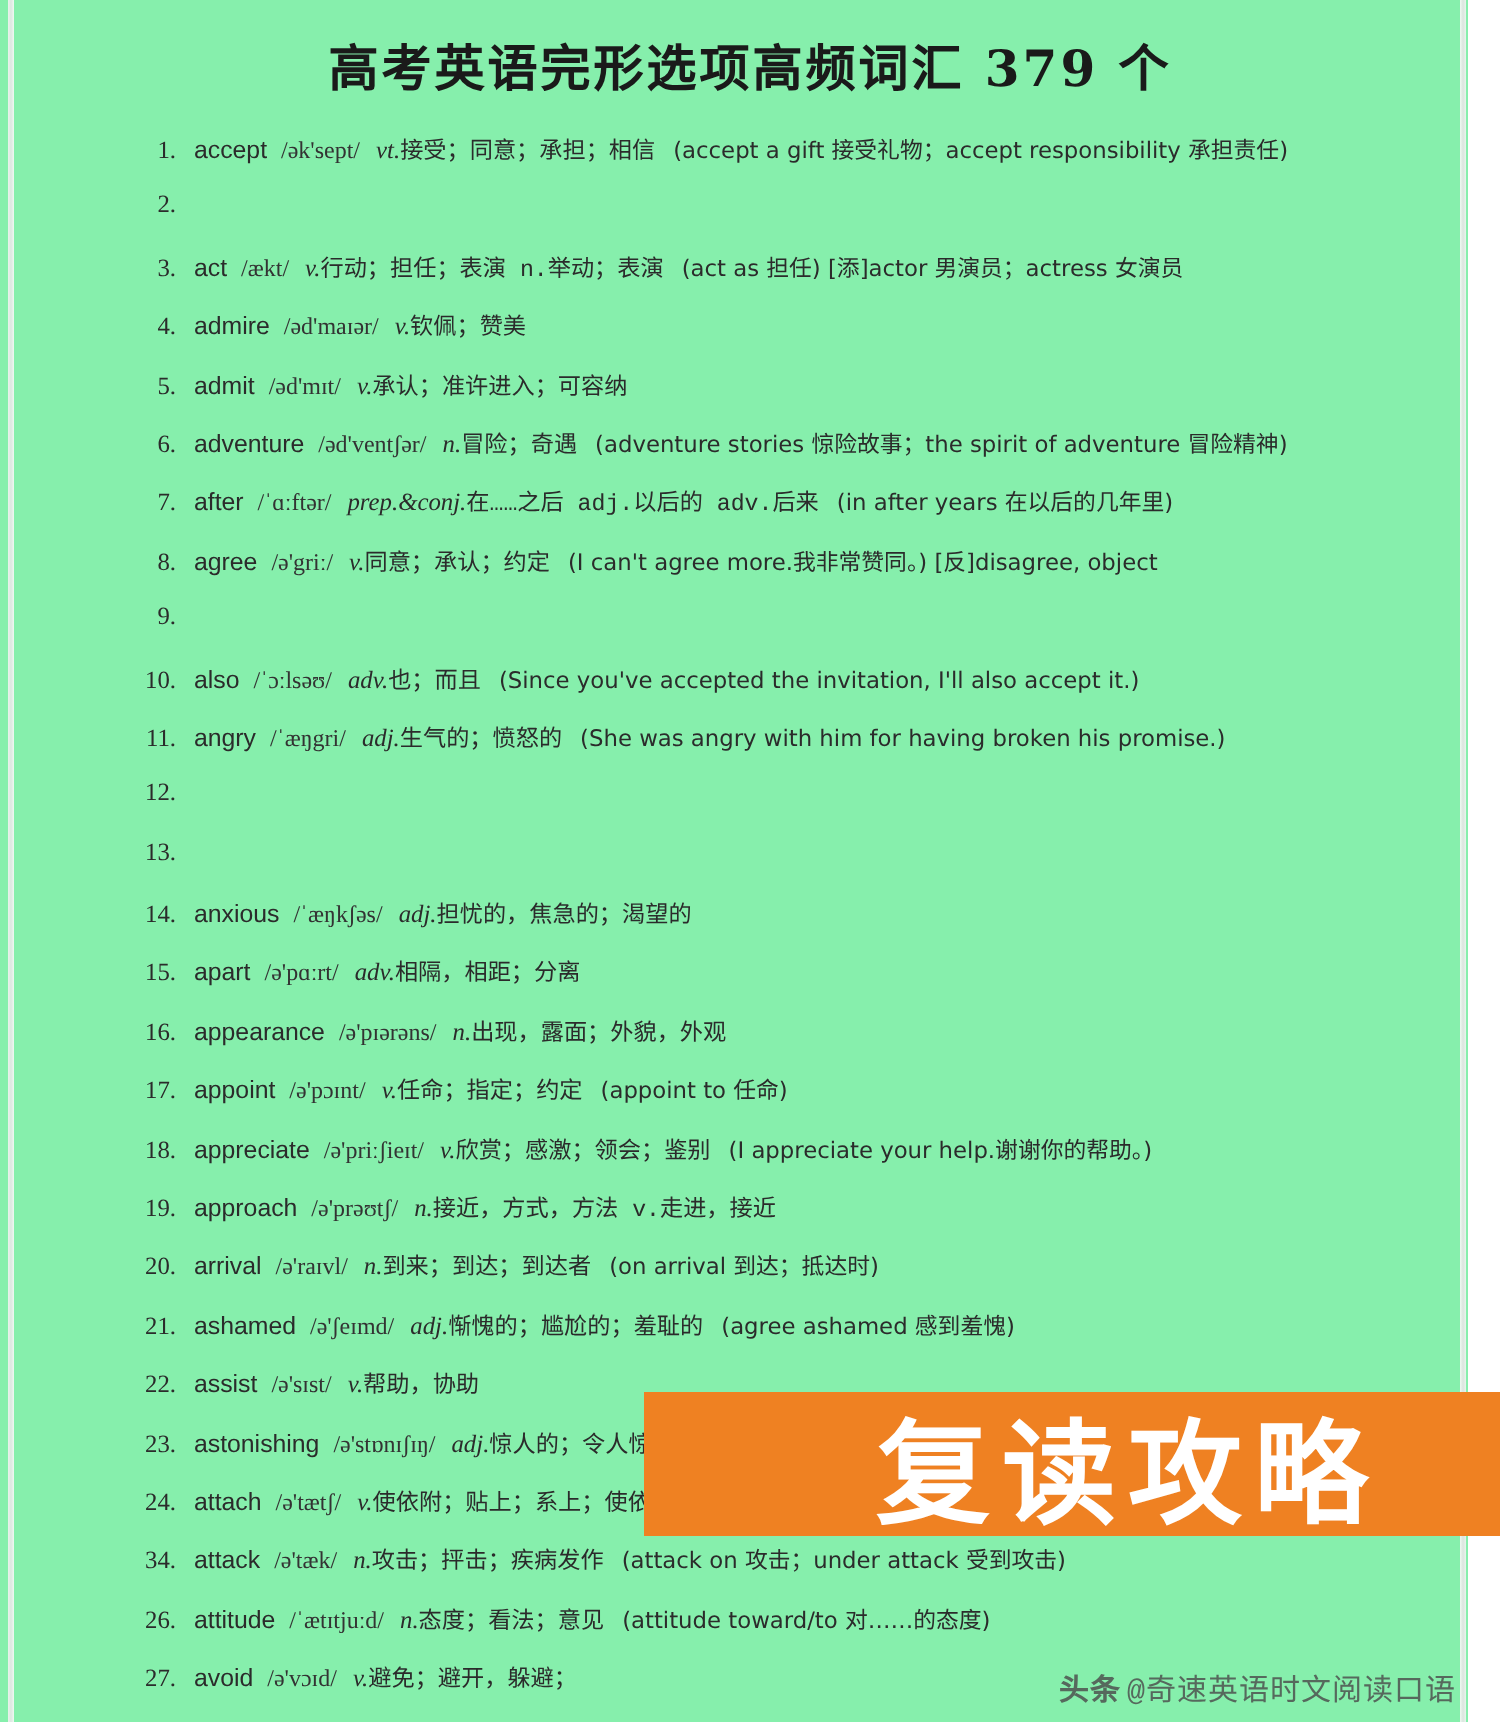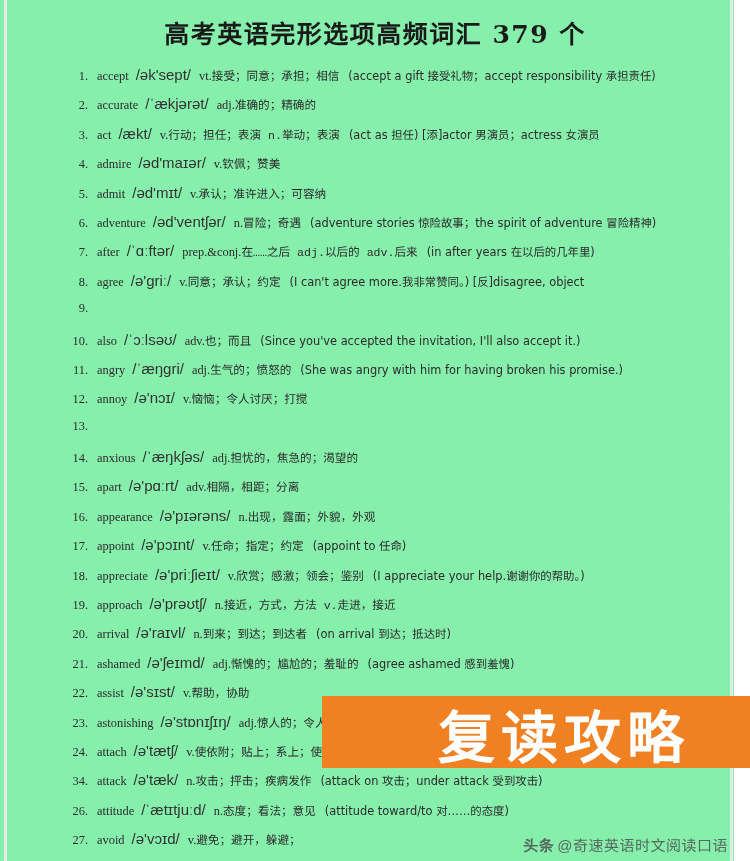--- a/index.html
+++ b/index.html
@@ -75,30 +75,31 @@
     text-align: right;
     padding-right: 9px;
     color: #2b2b2b;
   }
   .row-body {
     flex: 1 1 auto;
     overflow: hidden;
     text-overflow: clip;
   }
   .w-head {
+    font-family: Liberation Sans, sans-serif;
+    text-align: right;
+  }
+  .w-ipa {
     font-family: Liberation Serif, serif;
-    text-align: right;
-  }
-  .w-ipa {
-    font-family: Liberation Sans, sans-serif;
-    font-size: 15px;
+    font-size: 12px;
     margin-left: 7px;
     color: #333;
   }
   .w-pos {
+    font-style: italic;
     margin-left: 8px;
   }
   .w-def {
     font-family: Liberation Mono, monospace;
     font-size: 11.6px;
   }
   .w-ex {
     margin-left: 9px;
     font-family: "DejaVu Sans", "Liberation Sans", sans-serif;
     font-size: 11.4px;
@@ -127,21 +128,21 @@
     line-height: 1;
     white-space: nowrap;
     transform: translateY(-1px);
   }
 
   
   .watermark {
     position: absolute;
     right: 22px;
     bottom: 6px;
-    font-family: Liberation Sans, sans-serif;
+    font-family: Liberation Mono, monospace;
     font-size: 15px;
     color: #4c4c4c;
     opacity: .82;
     white-space: nowrap;
     letter-spacing: .5px;
   }
   .watermark .wm-logo { font-weight: bold; margin-right: 3px; }
 </style>
 </head>
 <body>
@@ -154,21 +155,20 @@
 
   <div class="doc-title">高考英语完形选项高频词汇 379 个</div>
 
   <div class="word-list" id="word-list">
       <div class="word-row">
         <span class="row-num">1.</span>
         <span class="row-body"><span class="w-head">accept</span><span class="w-ipa">/ək'sept/</span><span class="w-pos">vt.</span><span class="w-def">接受；同意；承担；相信</span><span class="w-ex">(accept a gift 接受礼物；accept responsibility 承担责任)</span></span>
       </div>
       <div class="word-row">
         <span class="row-num">2.</span>
-        <span class="row-body"><span class="w-head">accurate</span><span class="w-ipa">/ˈækjərət/</span><span class="w-pos">adj.</span><span class="w-def">准确的；精确的</span></span>
       </div>
       <div class="word-row">
         <span class="row-num">3.</span>
         <span class="row-body"><span class="w-head">act</span><span class="w-ipa">/ækt/</span><span class="w-pos">v.</span><span class="w-def">行动；担任；表演  n.举动；表演</span><span class="w-ex">(act as 担任)   [添]actor 男演员；actress 女演员</span></span>
       </div>
       <div class="word-row">
         <span class="row-num">4.</span>
         <span class="row-body"><span class="w-head">admire</span><span class="w-ipa">/əd'maɪər/</span><span class="w-pos">v.</span><span class="w-def">钦佩；赞美</span></span>
       </div>
       <div class="word-row">
@@ -193,21 +193,20 @@
       <div class="word-row">
         <span class="row-num">10.</span>
         <span class="row-body"><span class="w-head">also</span><span class="w-ipa">/ˈɔːlsəʊ/</span><span class="w-pos">adv.</span><span class="w-def">也；而且</span><span class="w-ex">(Since you've accepted the invitation, I'll also accept it.)</span></span>
       </div>
       <div class="word-row">
         <span class="row-num">11.</span>
         <span class="row-body"><span class="w-head">angry</span><span class="w-ipa">/ˈæŋgri/</span><span class="w-pos">adj.</span><span class="w-def">生气的；愤怒的</span><span class="w-ex">(She was angry with him for having broken his promise.)</span></span>
       </div>
       <div class="word-row">
         <span class="row-num">12.</span>
-        <span class="row-body"><span class="w-head">annoy</span><span class="w-ipa">/ə'nɔɪ/</span><span class="w-pos">v.</span><span class="w-def">恼恼；令人讨厌；打搅</span></span>
       </div>
       <div class="word-row">
         <span class="row-num">13.</span>
       </div>
       <div class="word-row">
         <span class="row-num">14.</span>
         <span class="row-body"><span class="w-head">anxious</span><span class="w-ipa">/ˈæŋkʃəs/</span><span class="w-pos">adj.</span><span class="w-def">担忧的，焦急的；渴望的</span></span>
       </div>
       <div class="word-row">
         <span class="row-num">15.</span>

